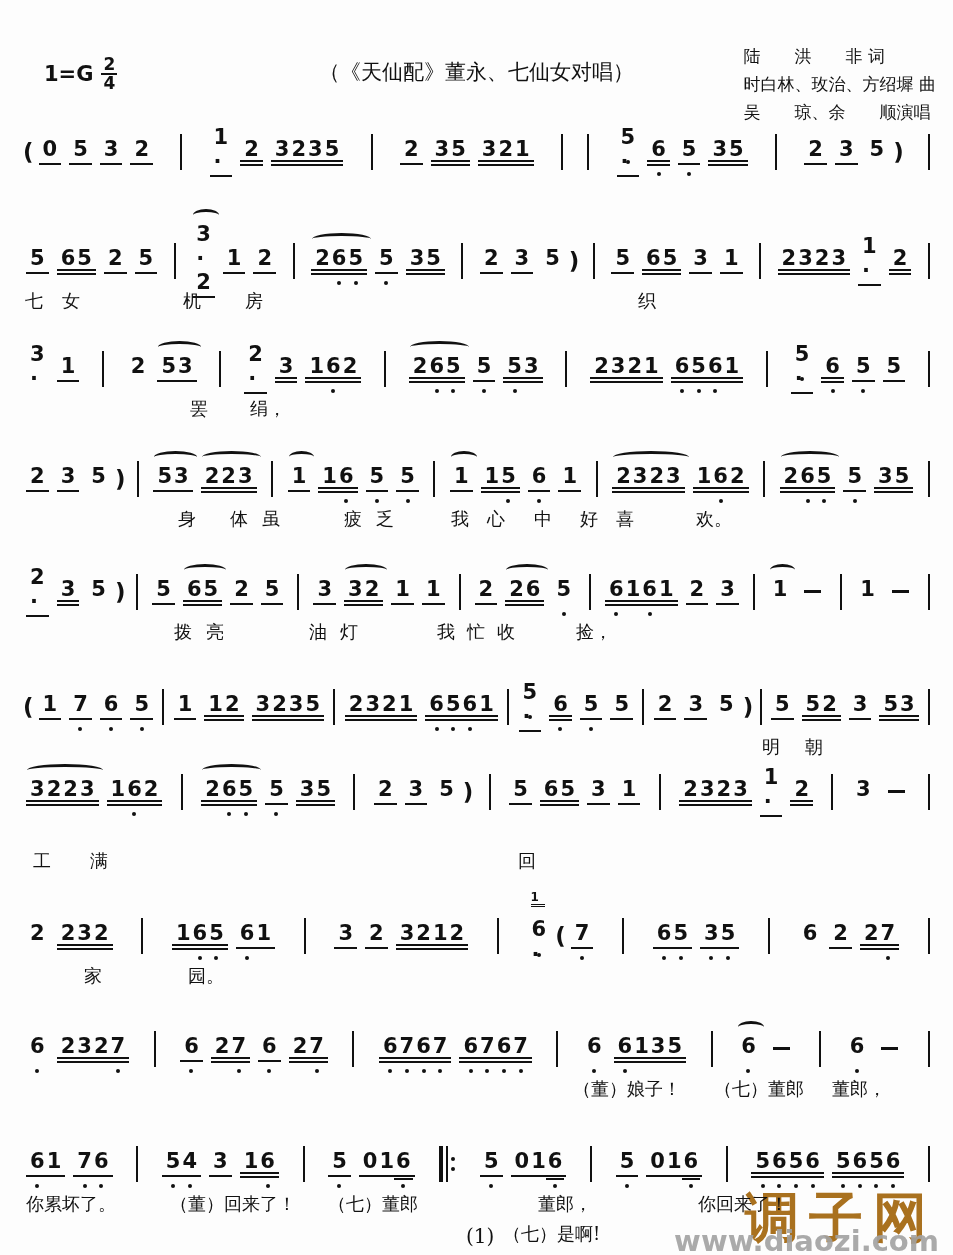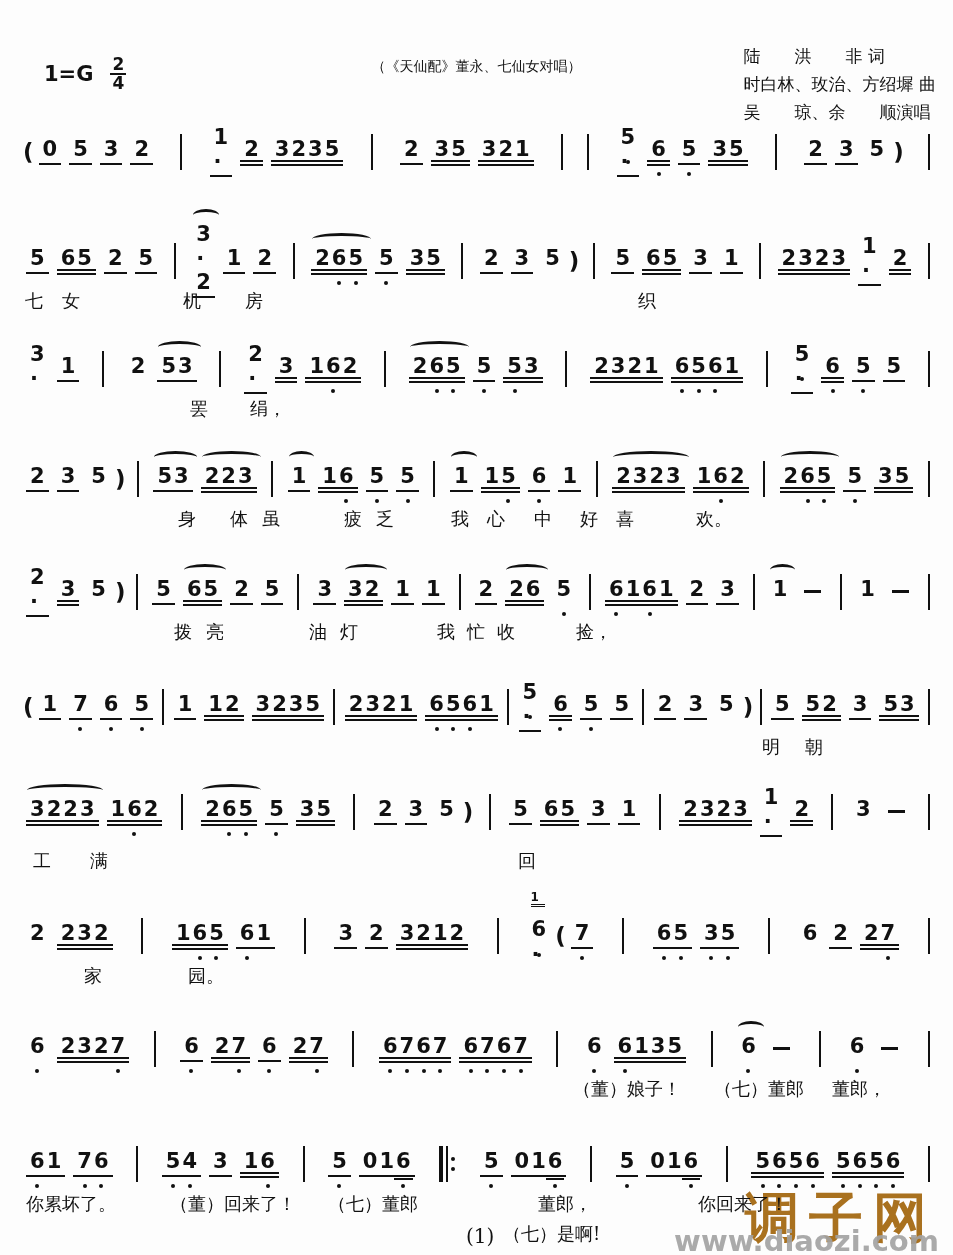--- a/index.html
+++ b/index.html
@@ -3,23 +3,23 @@
 <meta charset="utf-8">
 <style>
   html,body{margin:0;padding:0;background:#f2f2f2;}
   #page{position:relative;width:953px;height:1255px;background:#fdfdfd;margin:0 auto;
         font-family:"DejaVu Sans",sans-serif;color:#111;overflow:hidden;}
   
   .title{position:absolute;top:10px;left:0;width:100%;text-align:center;
          font-size:36px;font-weight:700;letter-spacing:6px;
          font-family:"DejaVu Serif","Liberation Serif",serif;}
   .subtitle{position:absolute;top:58px;left:0;width:100%;text-align:center;
-            font-size:14px;font-family:"DejaVu Serif","Liberation Serif",serif;}
+            font-size:21px;font-family:"DejaVu Serif","Liberation Serif",serif;}
   .keytime{position:absolute;top:56px;left:44px;font-size:21px;font-weight:700;
-           display:flex;align-items:center;gap:17px;}
+           display:flex;align-items:center;gap:8px;}
   .frac{display:inline-flex;flex-direction:column;align-items:center;line-height:1;
         font-size:17px;font-weight:700;}
   .frac b{padding:0 2px;}
   .frac b:first-child{border-bottom:2px solid #111;}
   .credits{position:absolute;top:42px;right:17px;text-align:left;font-size:17px;
            line-height:1.65;font-family:"DejaVu Serif","Liberation Serif",serif;white-space:pre;}
   
   .sys{position:absolute;left:0;right:0;height:48px;display:flex;align-items:center;
        justify-content:space-between;padding:0 22px;}
   .meas{display:flex;align-items:center;}
@@ -340,21 +340,21 @@
         <div class="meas">
           <div class="grp u1"><div class="note">5</div></div>
           <div class="grp u2"><div class="note">5</div><div class="note">2</div></div>
           <div class="grp u1"><div class="note">3</div></div>
           <div class="grp u2"><div class="note">5</div><div class="note">3</div></div>
         </div>
         <div class="bar"></div>
       </div>
       <div class="lyr" style="left: 762px; top: 735px;">明</div>
       <div class="lyr" style="left: 805px; top: 735px;">朝</div>
-      <div class="sys" style="top: 788px;">
+      <div class="sys" style="top: 768px;">
         <div class="meas">
           <div class="grp slur u2"><div class="note">3</div><div class="note">2</div><div class="note">2</div><div class="note">3</div></div>
           <div class="grp u2"><div class="note">1</div><div class="note">6<i class="lo"></i></div><div class="note">2</div></div>
         </div>
         <div class="bar"></div>
         <div class="meas">
           <div class="grp slur u2"><div class="note">2</div><div class="note">6<i class="lo"></i></div><div class="note">5<i class="lo"></i></div></div>
           <div class="grp u1"><div class="note">5<i class="lo"></i></div></div>
           <div class="grp u2"><div class="note">3</div><div class="note">5</div></div>
         </div>

